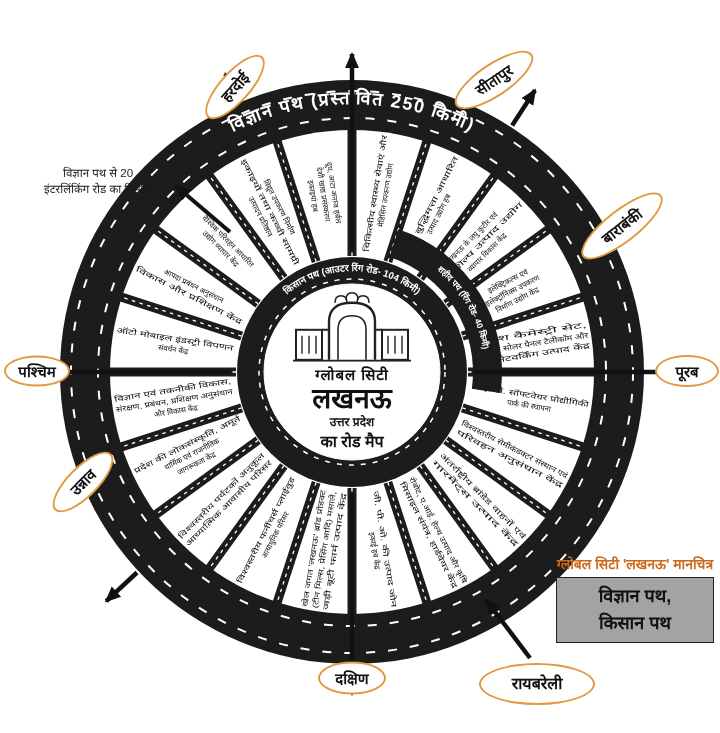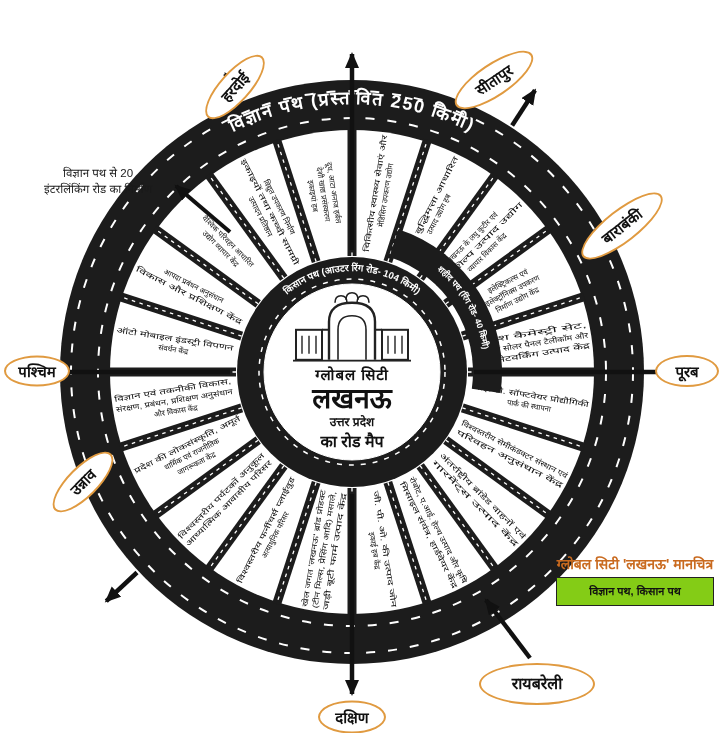--- a/index.html
+++ b/index.html
@@ -11,22 +11,22 @@
   .cloud{ position:absolute; display:flex; align-items:center; justify-content:center;
           border:2.5px solid var(--cloud); border-radius:50%; background:#fff;
           font-weight:bold; font-size:15px; color:#111; text-align:center; line-height:1;
           padding:2px 6px; white-space:nowrap; }
 
   .note{ position:absolute; left:20px; top:136px; width:156px; text-align:center;
          font-weight:normal; font-size:11.5px; color:#1a1a1a; line-height:1.35;margin-top:30px; }
 
   .legend{ position:absolute; left:556px; top:554px; width:158px; text-align:center; }
   .legend-title{ color:var(--legendTitle); font-weight:bold; font-size:14px; margin-bottom:4px; }
-  .legend-box{ border:1.6px solid #222; background:#84cc16; padding:5px 20px;
-               font-weight:bold; font-size:11px; color:#111; line-height:1.5; }
+  .legend-box{ border:1.6px solid #222; background:#a3a3a3; padding:5px 20px;
+               font-weight:bold; font-size:18px; color:#111; line-height:1.5; }
 
   .center-block{ position:absolute; left:352px; top:372px; transform:translate(-50%,-50%);
                  width:170px; text-align:center; color:#111; }
   .center-block .sub{ font-size:15px; font-weight:bold; letter-spacing:1px; }
   .center-block .city{ font-size:28px; font-weight:800; line-height:1.05; }
   .center-block .state{ font-size:12px; font-weight:bold; }
   .center-block .cap{ font-size:16px; font-weight:800; margin-top:0; }
   .monument{ display:block; margin:0 auto 2px auto; }
 </style>
 </head>
@@ -203,21 +203,21 @@
     <div class="legend-title">ग्लोबल सिटी 'लखनऊ' मानचित्र</div>
     <div class="legend-box">
       <div>विज्ञान पथ, किसान पथ</div>
     </div>
   </div>
 
   <div class="cloud" style="left:494px;top:80px;width:92px;height:33px;transform:translate(-50%,-50%) rotate(-34deg);">सीतापुर</div>
   <div class="cloud" style="left:622px;top:226px;width:100px;height:33px;transform:translate(-50%,-50%) rotate(-38deg);">बाराबंकी</div>
   <div class="cloud" style="left:687px;top:371px;width:64px;height:32px;transform:translate(-50%,-50%);text-align:right;">पूरब</div>
   <div class="cloud" style="left:537px;top:684px;width:116px;height:42px;font-size:16px;transform:translate(-50%,-50%);">रायबरेली</div>
-  <div class="cloud" style="left:352px;top:678px;width:68px;height:33px;transform:translate(-50%,-50%);margin-top:39px;">दक्षिण</div>
+  <div class="cloud" style="left:352px;top:678px;width:68px;height:33px;transform:translate(-50%,-50%);">दक्षिण</div>
   <div class="cloud" style="left:83px;top:482px;width:80px;height:31px;transform:translate(-50%,-50%) rotate(-45deg);">उन्नाव</div>
   <div class="cloud" style="left:37px;top:371px;width:66px;height:31px;transform:translate(-50%,-50%);">पश्चिम</div>
   <div class="cloud" style="left:235px;top:87px;width:82px;height:31px;transform:translate(-50%,-50%) rotate(-48deg);">हरदोई</div>
 
   <div class="center-block">
     <svg class="monument" width="118" height="70" viewBox="0 0 118 70" fill="none" stroke="#222" stroke-width="2">
 
       <rect x="3" y="38" width="26" height="30" stroke-width="2"></rect>
       <rect x="89" y="38" width="26" height="30" stroke-width="2"></rect>
       <line x1="9" y1="44" x2="9" y2="62" stroke-width="1.4"></line>

